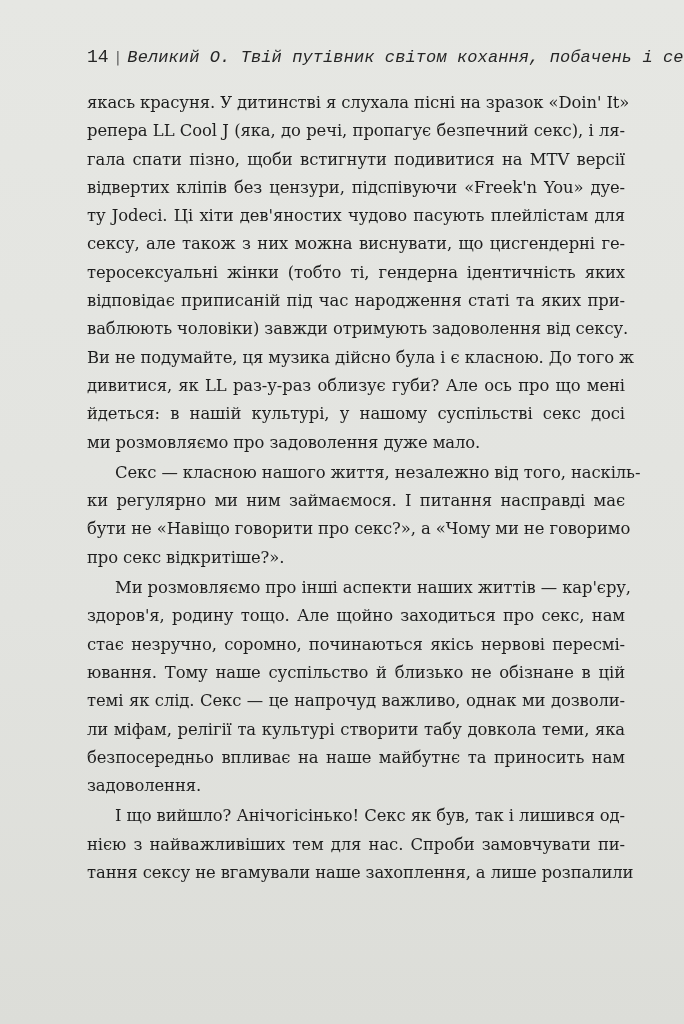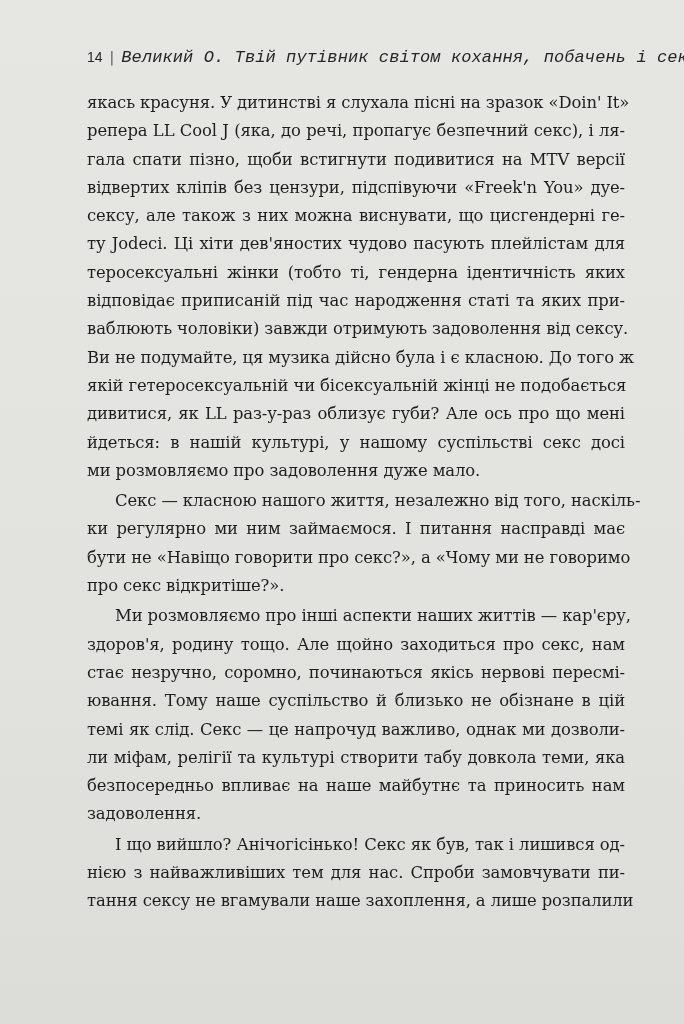--- a/index.html
+++ b/index.html
@@ -9,21 +9,21 @@
     background-image: linear-gradient(180deg, #e6e7e3 0%, #e2e3df 60%, #dcddd8 100%);
     font-family: "DejaVu Serif", "Liberation Serif", serif;
     color: #1e1e1e;
     position: relative;
   }
   .running-head {
     position: absolute; left: 87px; top: 47px;
     font-size: 15px; line-height: 20px; white-space: nowrap;
     color: #262626;
   }
-  .running-head .pagenum { font-family: Liberation Sans, sans-serif; font-size: 14px; }
+  .running-head .pagenum { font-family: Liberation Mono, monospace; font-size: 18px; }
   .running-head .sep { margin: 0 7px; color: #555; font-family: "DejaVu Sans", sans-serif; font-size: 14px; }
   .running-head .title { font-style: italic; font-family: Liberation Mono, monospace; font-size: 17px; letter-spacing: 0.1px; }
   .body-text {
     position: absolute; left: 87px; top: 89px; width: 538px;
     font-size: 16.4px; line-height: 28.3px; letter-spacing: -0.1px;
   }
   .para { margin: 0 0 2px 0; }
   .line {
     display: block; text-align: justify; text-align-last: justify;
     white-space: nowrap; height: 28.3px; overflow: visible;
@@ -37,27 +37,26 @@
 <div class="running-head">
   <span class="pagenum">14</span><span class="sep">|</span><span class="title">Великий О. Твій путівник світом кохання, побачень і сексу</span>
 </div>
 
 <div class="body-text">
   <div class="para">
     <span class="line">якась красуня. У дитинстві я слухала пісні на зразок «Doin' It»</span>
     <span class="line">репера LL Cool J (яка, до речі, пропагує безпечний секс), і ля-</span>
     <span class="line">гала спати пізно, щоби встигнути подивитися на MTV версії</span>
     <span class="line">відвертих кліпів без цензури, підспівуючи «Freek'n You» дуе-</span>
+    <span class="line">ту Jodeci. Ці хіти дев'яностих чудово пасують плейлістам для</span>
     <span class="line">сексу, але також з них можна виснувати, що цисгендерні ге-</span>
-    <span class="line">ту Jodeci. Ці хіти дев'яностих чудово пасують плейлістам для</span>
     <span class="line">теросексуальні жінки (тобто ті, гендерна ідентичність яких</span>
     <span class="line">відповідає приписаній під час народження статі та яких при-</span>
     <span class="line">ваблюють чоловіки) завжди отримують задоволення від сексу.</span>
     <span class="line">Ви не подумайте, ця музика дійсно була і є класною. До того ж</span>
-    <span class="line">якій гетеросексуальній чи бісексуальній жінці не подобається</span>
     <span class="line">дивитися, як LL раз-у-раз облизує губи? Але ось про що мені</span>
     <span class="line">йдеться: в нашій культурі, у нашому суспільстві секс досі</span>
     <span class="line last">ми розмовляємо про задоволення дуже мало.</span>
   </div>
   <div class="para">
     <span class="line indent">Секс — класною нашого життя, незалежно від того, наскіль-</span>
     <span class="line">ки регулярно ми ним займаємося. І питання насправді має</span>
     <span class="line">бути не «Навіщо говорити про секс?», а «Чому ми не говоримо</span>
     <span class="line last">про секс відкритіше?».</span>
   </div>

